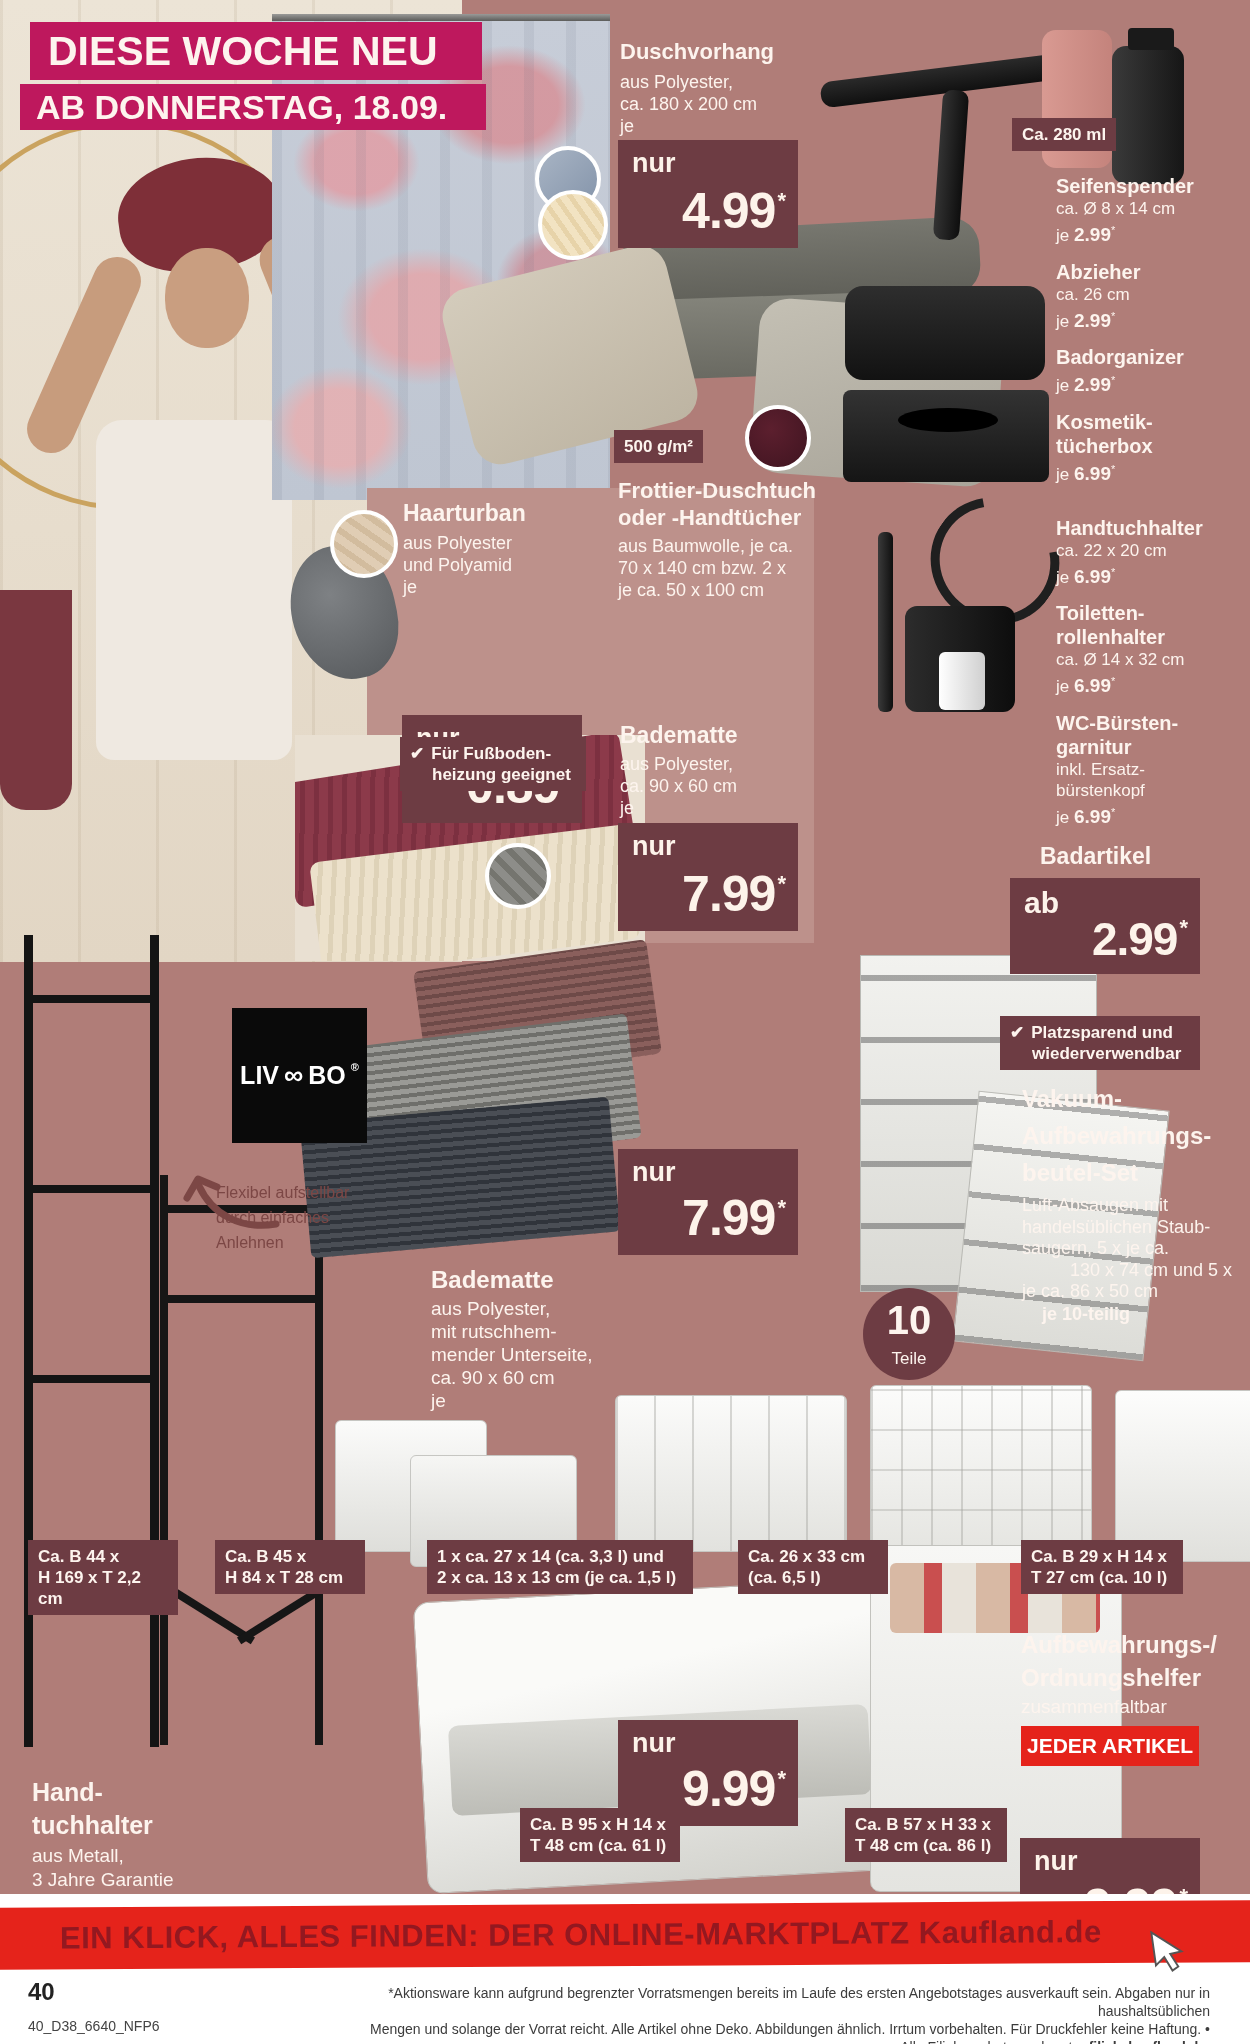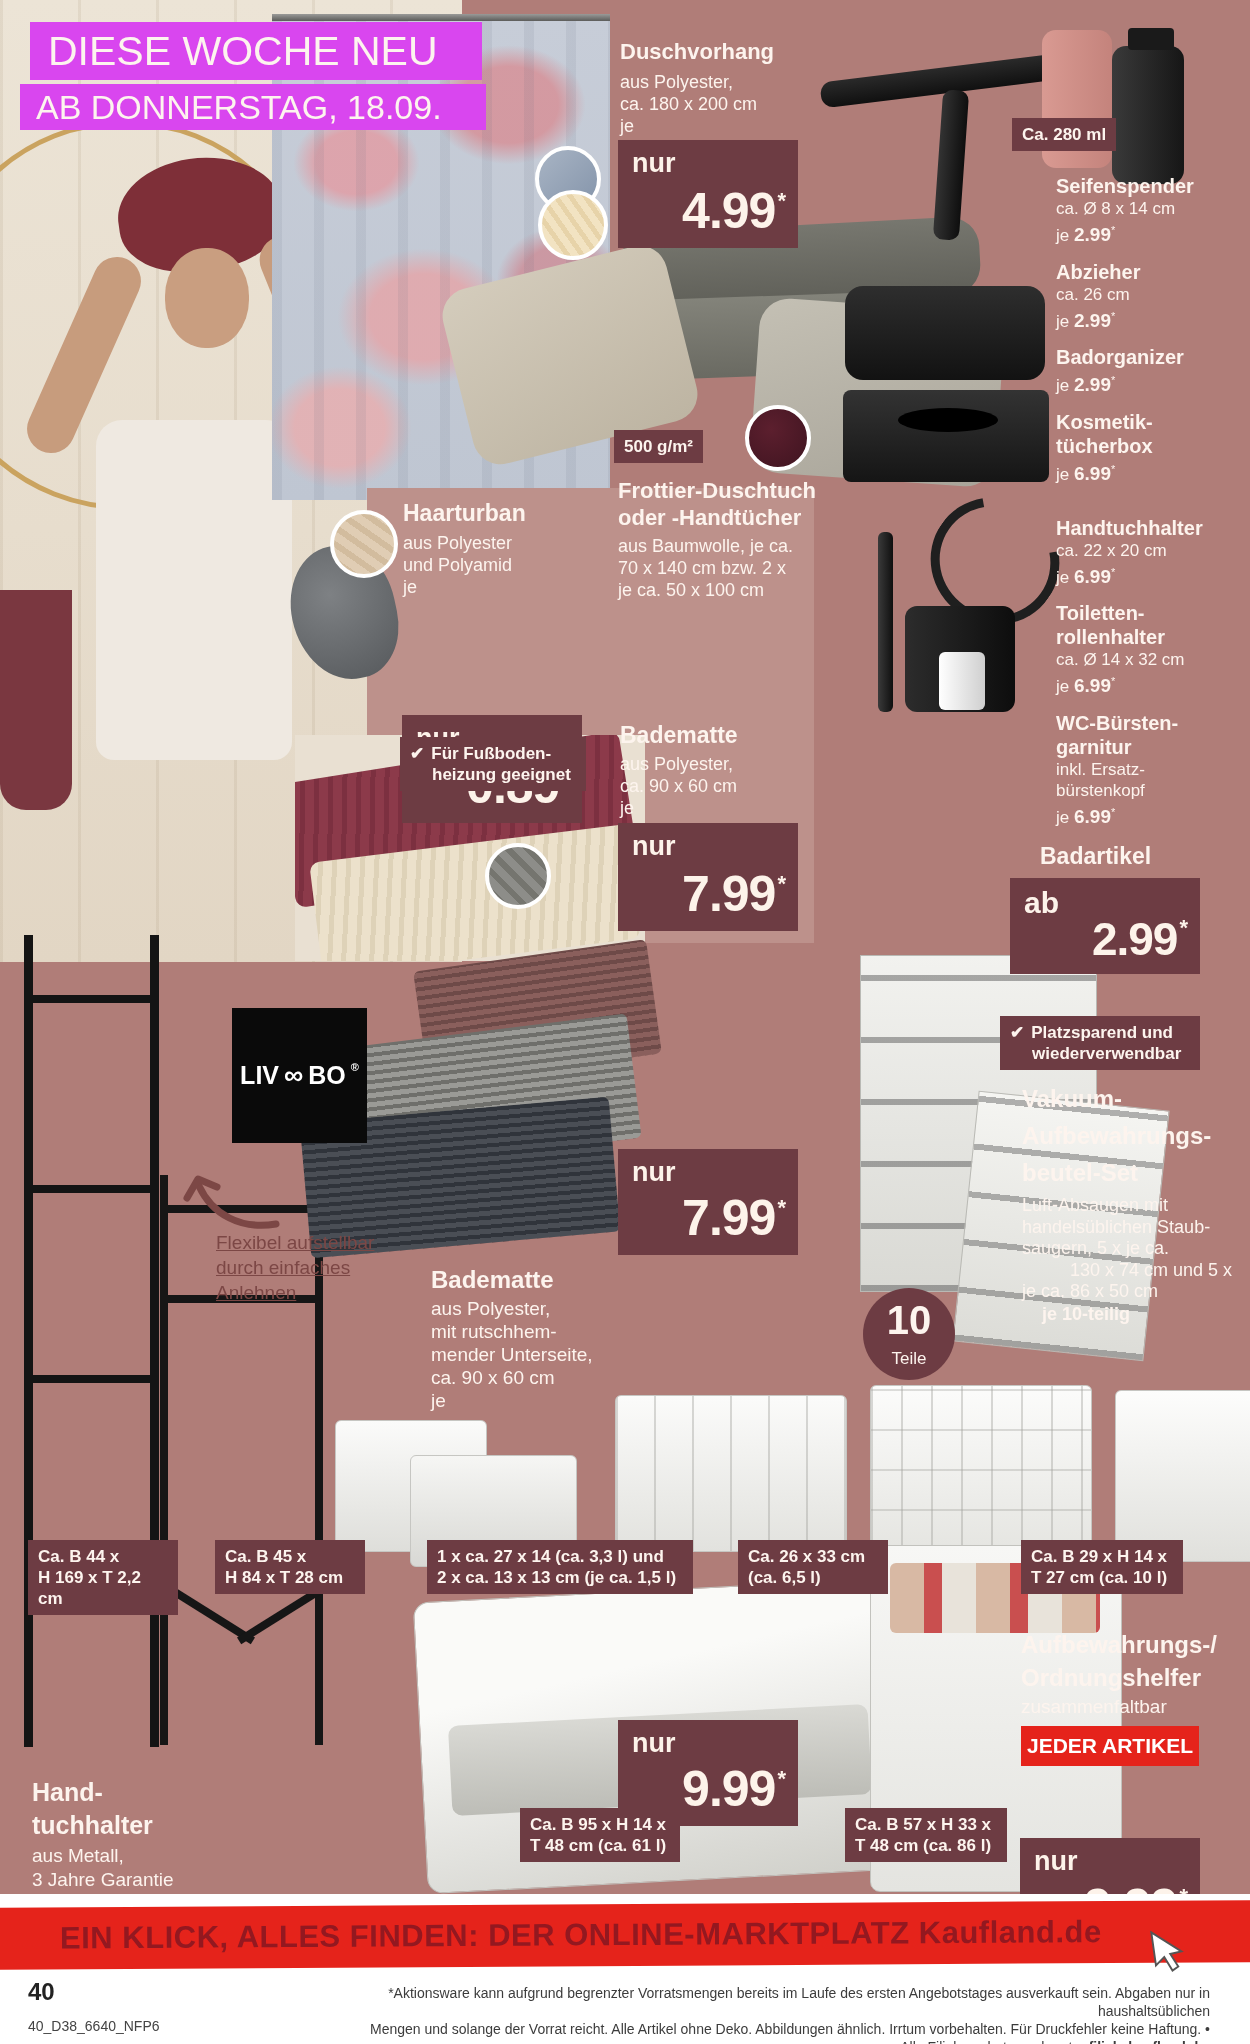--- a/index.html
+++ b/index.html
@@ -1,19 +1,19 @@
 <!DOCTYPE html>
 <html><head>
 <meta charset="utf-8">
 <style>
   html,body{margin:0;padding:0;background:#888;}
   .page{position:relative;width:1250px;height:2044px;overflow:hidden;
         background:#b07d78;font-family:"Liberation Sans",sans-serif;}
   .abs{position:absolute;}
-  .hdrbox{background:#d946ef;color:#fdf4ee;font-weight:normal;}
+  .hdrbox{background:#be185d;color:#fdf4ee;font-weight:bold;}
   .ptitle{font-size:23px;font-weight:bold;color:#fdf4ee;line-height:27px;}
   .pline{font-size:18px;color:#fdf4ee;line-height:22px;}
   .nurbox{position:relative;background:#6d3c43;color:#fdf3ea;}
   .nurlbl{position:absolute;left:14px;top:8px;font-size:27px;font-weight:bold;}
   .bigprice{position:absolute;right:12px;bottom:8px;font-size:50px;font-weight:bold;letter-spacing:-1px;}
   .bigprice .ast{font-size:22px;position:relative;top:-20px;margin-left:2px;letter-spacing:0;}
   .badge{background:#6d3c43;color:#fdf4ee;font-weight:bold;font-size:17px;line-height:21px;padding:6px 10px;}
   .checkbadge{background:#6d3c43;color:#fdf4ee;font-weight:bold;font-size:17px;line-height:21px;padding:6px 10px;}
   .sb-item{margin-bottom:13px;}
   .sb-title{font-size:20px;font-weight:bold;color:#fdf4ee;line-height:24px;}
@@ -269,21 +269,21 @@
     <span>BO</span>
     <sup style="font-size:11px;margin-top:-18px;">®</sup>
   </div>
 
   <div class="abs" style="left:182px;top:1170px;">
     <svg width="100" height="62" viewBox="0 0 100 62">
       <path d="M94,54 C58,60 30,44 17,16" fill="none" stroke="#7c4745" stroke-width="7" stroke-linecap="round"></path>
       <path d="M5,28 L16,9 L35,17" fill="none" stroke="#7c4745" stroke-width="7" stroke-linecap="round" stroke-linejoin="round"></path>
     </svg>
   </div>
-  <div class="abs" style="left:216px;top:1230px;width:240px;font-size:19px;line-height:25px;color:#7c4745;text-decoration:underline;">
+  <div class="abs" style="left:216px;top:1180px;width:240px;font-size:16px;line-height:25px;color:#7c4745;">
     <div>Flexibel aufstellbar</div>
     <div>durch einfaches</div>
     <div>Anlehnen</div>
   </div>
 
   <div class="abs" style="left:431px;top:1266px;width:190px;">
     <div class="ptitle" style="font-size:24px;">Badematte</div>
     <div class="pline" style="font-size:19px;line-height:23px;margin-top:4px;">aus Polyester,</div>
     <div class="pline" style="font-size:19px;line-height:23px;">mit rutschhem-</div>
     <div class="pline" style="font-size:19px;line-height:23px;">mender Unterseite,</div>

